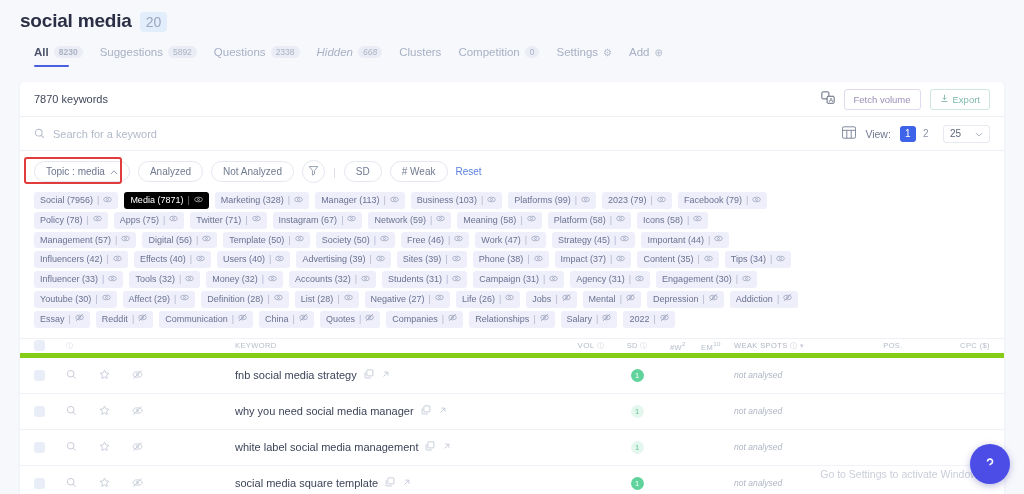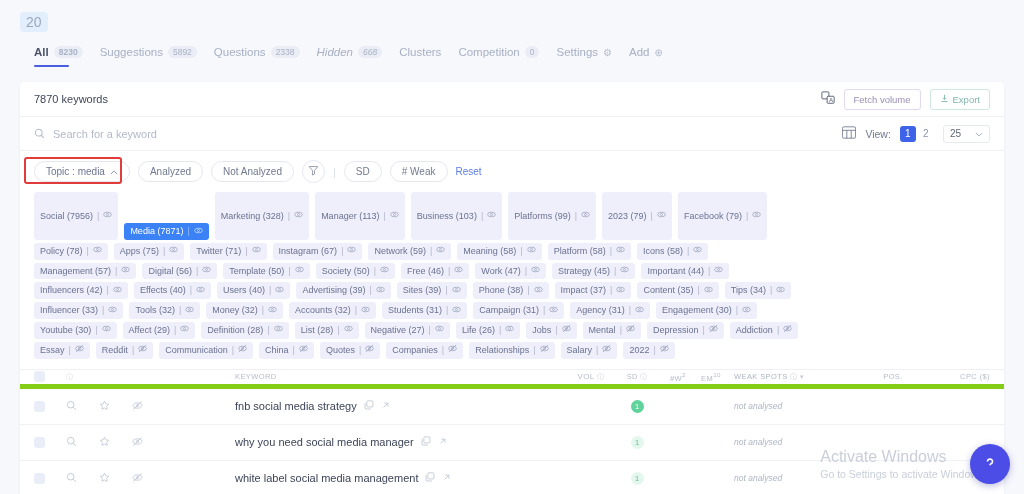--- a/index.html
+++ b/index.html
@@ -108,21 +108,21 @@
   }
 
   
   .tags { padding: 2px 14px 7px 14px; }
   .tag-row { display: flex; gap: 6px; margin-bottom: 3px; flex-wrap: nowrap; }
   .tag {
     background: #eeeffb; color: #6b7290; font-size: 9px; border-radius: 3px;
     padding: 2.5px 6px; display: flex; align-items: center; gap: 4px;
     white-space: nowrap; cursor: pointer; line-height: 1.2;
   }
-  .tag.active { background: #3b82f6; color: #fff; margin-top: 31px; }
+  .tag.active { background: #000000; color: #fff; }
   .tag .bar { opacity: .45; }
   .tag .eye { font-size: 9px; opacity: .8; }
 
   
   .thead {
     display: flex; align-items: center; height: 20px;
     border-top: 1px solid #eef0f6; border-bottom: 5px solid #84cc16;
     font-size: 7.5px; color: #b5bcca; letter-spacing: .4px;
     padding: 0 14px;
   }
@@ -171,20 +171,21 @@
     display: flex; align-items: center; justify-content: center;
     font-size: 19px; cursor: pointer;
     box-shadow: 0 2px 7px rgba(60,60,160,.35);
   }
 </style>
 </head>
 <body>
 
 <div class="page-head">
   <div class="title-row">
+    <div class="page-title">social media</div>
     <div class="title-badge">20</div>
   </div>
   <div class="tabs" id="tabbar">
       <div class="tab active">
         <span>All</span>
         <span class="tab-count">8230</span>
       </div>
       <div class="tab">
         <span>Suggestions</span>
         <span class="tab-count">5892</span>
@@ -992,21 +993,20 @@
         <div class="c-weak">not analysed</div>
         <div class="c-pos"></div>
         <div class="c-cpc"></div>
       </div>
     </div>
 </div>
 
 <div class="hl-box"></div>
 
 <div class="watermark">
-  <div class="wm1">Activate Windows</div>
   <div class="wm2">Go to Settings to activate Windows.</div>
 </div>
 
 <div class="help-bubble">
   <svg width="20" height="20" viewBox="0 0 24 24" fill="none" stroke="#fff" stroke-width="2">
     <path d="M12 17.5v.01M9 9a3 3 0 115.6 1.5c-.7 1.1-2.6 1.6-2.6 3"></path>
   </svg>
 </div>
 
 </body></html>

